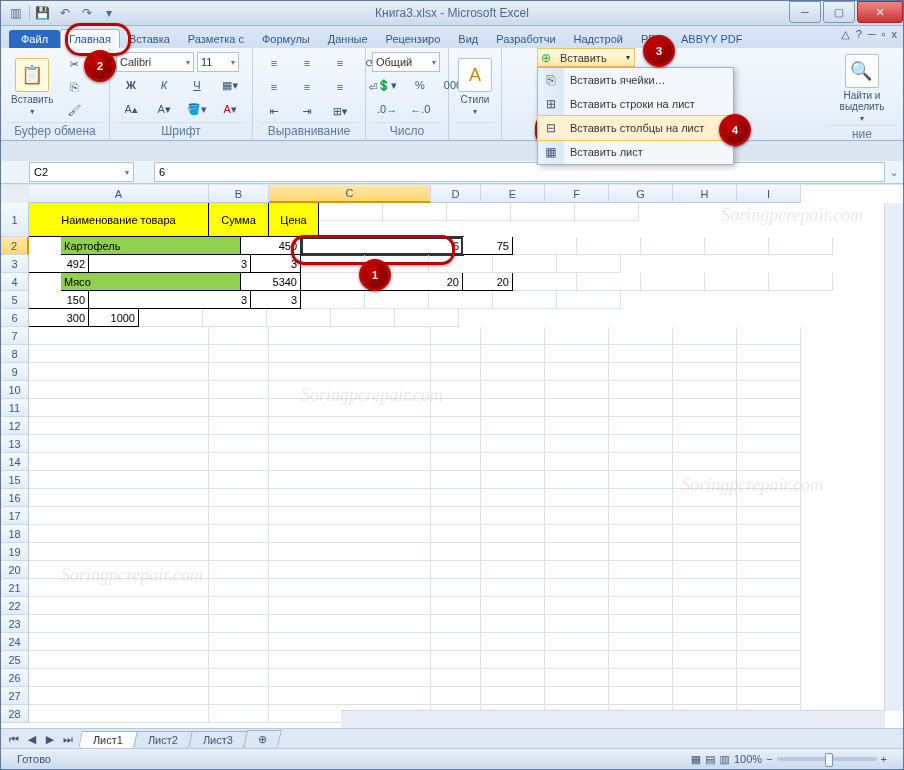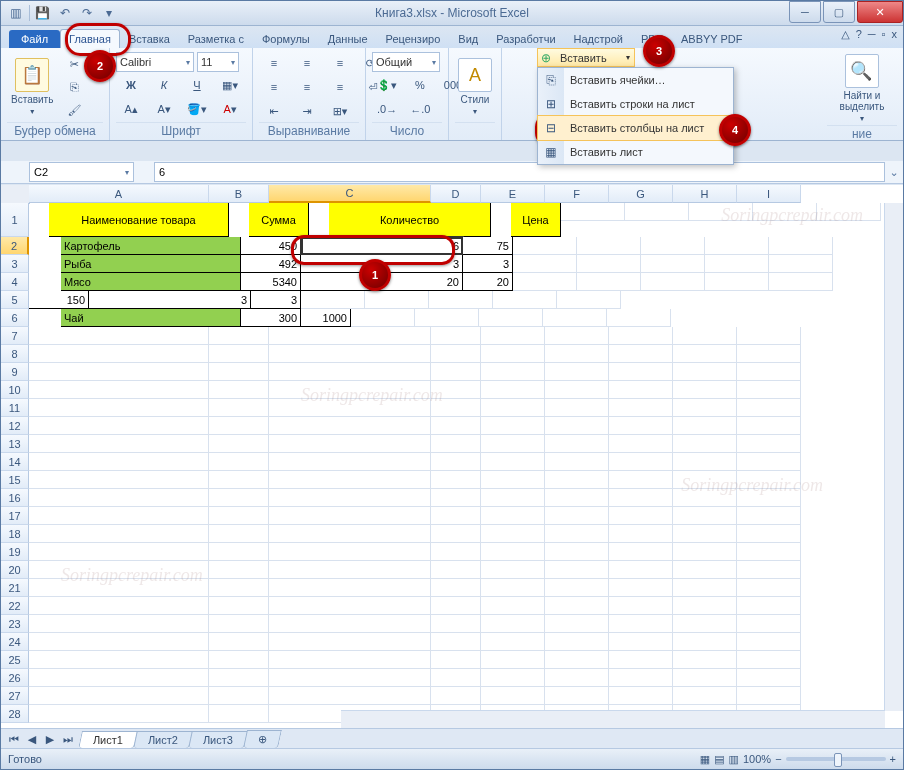--- a/index.html
+++ b/index.html
@@ -54,32 +54,32 @@
 .ch{height:18px;background:linear-gradient(#f5f9fe,#e2ecf8);border-right:1px solid #c9d8ec;border-bottom:1px solid #b6c9e2;display:flex;align-items:center;justify-content:center;font-size:11px;color:#3a577d;box-sizing:border-box;}
 .ch.sel{background:linear-gradient(#ffe9a8,#ffd670);border-bottom:2px solid #de9400;}
 .rh{width:28px;height:18px;background:linear-gradient(#f5f9fe,#e2ecf8);border-right:1px solid #b6c9e2;border-bottom:1px solid #c9d8ec;display:flex;align-items:center;justify-content:center;font-size:11px;color:#3a577d;box-sizing:border-box;}
 .rh.sel{background:linear-gradient(#ffe9a8,#ffd670);border-right:2px solid #de9400;}
 .row{display:flex;height:18px;}
 .cell{height:18px;border-right:1px solid #d8e1ee;border-bottom:1px solid #d8e1ee;box-sizing:border-box;padding:0 3px;display:flex;align-items:center;font-size:11px;overflow:hidden;white-space:nowrap;}
 .cA{width:180px;} .cB{width:60px;} .cC{width:162px;} .cD{width:50px;} .cRest{width:64px;}
 .thdr{background:#ffff00;font-weight:normal;justify-content:center;border-right:1px solid #000;border-bottom:1px solid #000;}
 .tA{background:#92d050;border-right:1px solid #000;border-bottom:1px solid #000;margin-left:32px;}
 .tN{background:#fff;justify-content:flex-end;border-right:1px solid #000;border-bottom:1px solid #000;}
-.hdrTop{height:34px;margin-left:20px;}
+.hdrTop{height:34px;}
 .activeCell{outline:3px solid #333;outline-offset:-2px;}
 
 .redring{position:absolute;border:3px solid #c00000;border-radius:10px;box-shadow:0 1px 3px rgba(0,0,0,.4);pointer-events:none;z-index:12;}
 
 .sheettabs{position:absolute;left:0;right:0;bottom:20px;height:20px;background:#dfe8f4;display:flex;align-items:center;border-top:1px solid #b6c9e2;font-size:11px;}
 .sheetnav{display:flex;gap:0;padding:0 4px;}
 .sheetnav .nb{width:18px;height:16px;display:flex;align-items:center;justify-content:center;color:#3a577d;}
 .sheettab{padding:2px 12px;background:#fff;border:1px solid #9db4d1;border-bottom:none;border-radius:0 0 4px 4px;margin-left:-1px;color:#333;transform:skewX(-12deg);}
 .sheettab span{display:inline-block;transform:skewX(12deg);}
 .sheettab.inact{background:#dbe7f5;color:#3a577d;}
-.statusbar{position:absolute;left:0;right:0;bottom:0;height:20px;background:linear-gradient(#e9f0f8,#cddbec);display:flex;align-items:center;justify-content:space-between;padding:0 7px;font-size:11px;color:#3a577d;border-top:1px solid #b6c9e2;}
+.statusbar{position:absolute;left:0;right:0;bottom:0;height:20px;background:linear-gradient(#e9f0f8,#cddbec);display:flex;align-items:center;justify-content:space-between;padding:0 16px;font-size:11px;color:#3a577d;border-top:1px solid #b6c9e2;}
 .zoom{display:flex;align-items:center;gap:4px;}
 .zslider{width:100px;height:4px;background:#b6c9e2;border-radius:2px;position:relative;}
 .zslider .th{position:absolute;left:48px;top:-4px;width:6px;height:12px;background:#eef4fb;border:1px solid #7a94b8;border-radius:2px;}
 .vscroll{position:absolute;right:0;top:18px;bottom:18px;width:18px;background:#e9eef6;border-left:1px solid #c9d8ec;}
 .hscroll{position:absolute;left:340px;right:18px;bottom:0;height:18px;background:#e9eef6;border-top:1px solid #c9d8ec;}
 .watermark{position:absolute;font-style:italic;color:rgba(160,120,120,.18);font-size:18px;font-family:cursive;pointer-events:none;}
 </style>
 </head>
 <body>
 
@@ -323,41 +323,39 @@
         <div class="rh">24</div>
         <div class="rh">25</div>
         <div class="rh">26</div>
         <div class="rh">27</div>
         <div class="rh">28</div>
       </div>
     <div class="cells" id="cells">
         <div class="row" style="height: 34px;">
           <div class="cell cA thdr hdrTop">Наименование товара</div>
           <div class="cell cB thdr hdrTop">Сумма</div>
-          <div class="cell cC thdr hdrTop">Количество</div>
           <div class="cell cD thdr hdrTop">Цена</div>
           <div class="cell cRest"></div>
           <div class="cell cRest"></div>
           <div class="cell cRest"></div>
           <div class="cell cRest"></div>
           <div class="cell cRest"></div>
         </div>
         <div class="row">
           <div class="cell cA tA">Картофель</div>
           <div class="cell cB tN">450</div>
           <div class="cell cC tN activeCell">6</div>
           <div class="cell cD tN">75</div>
           <div class="cell cRest"></div>
           <div class="cell cRest"></div>
           <div class="cell cRest"></div>
           <div class="cell cRest"></div>
           <div class="cell cRest"></div>
         </div>
         <div class="row">
-          <div class="cell cA tA">Рыба</div>
           <div class="cell cB tN">492</div>
           <div class="cell cC tN">3</div>
           <div class="cell cD tN">3</div>
           <div class="cell cRest"></div>
           <div class="cell cRest"></div>
           <div class="cell cRest"></div>
           <div class="cell cRest"></div>
           <div class="cell cRest"></div>
         </div>
         <div class="row">
@@ -375,21 +373,20 @@
           <div class="cell cB tN">150</div>
           <div class="cell cC tN">3</div>
           <div class="cell cD tN">3</div>
           <div class="cell cRest"></div>
           <div class="cell cRest"></div>
           <div class="cell cRest"></div>
           <div class="cell cRest"></div>
           <div class="cell cRest"></div>
         </div>
         <div class="row">
-          <div class="cell cA tA">Чай</div>
           <div class="cell cB tN">300</div>
           <div class="cell cD tN">1000</div>
           <div class="cell cRest"></div>
           <div class="cell cRest"></div>
           <div class="cell cRest"></div>
           <div class="cell cRest"></div>
           <div class="cell cRest"></div>
         </div>
         <div class="row">
           <div class="cell cA"></div>

